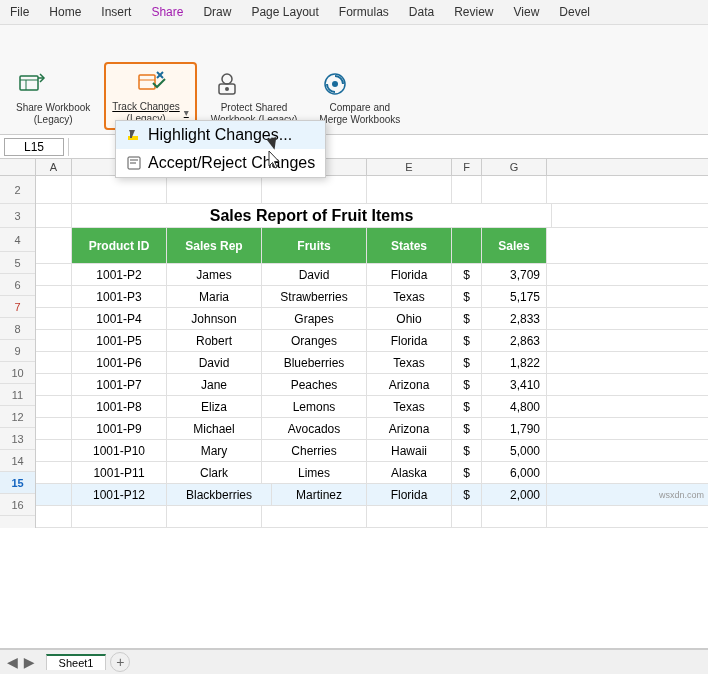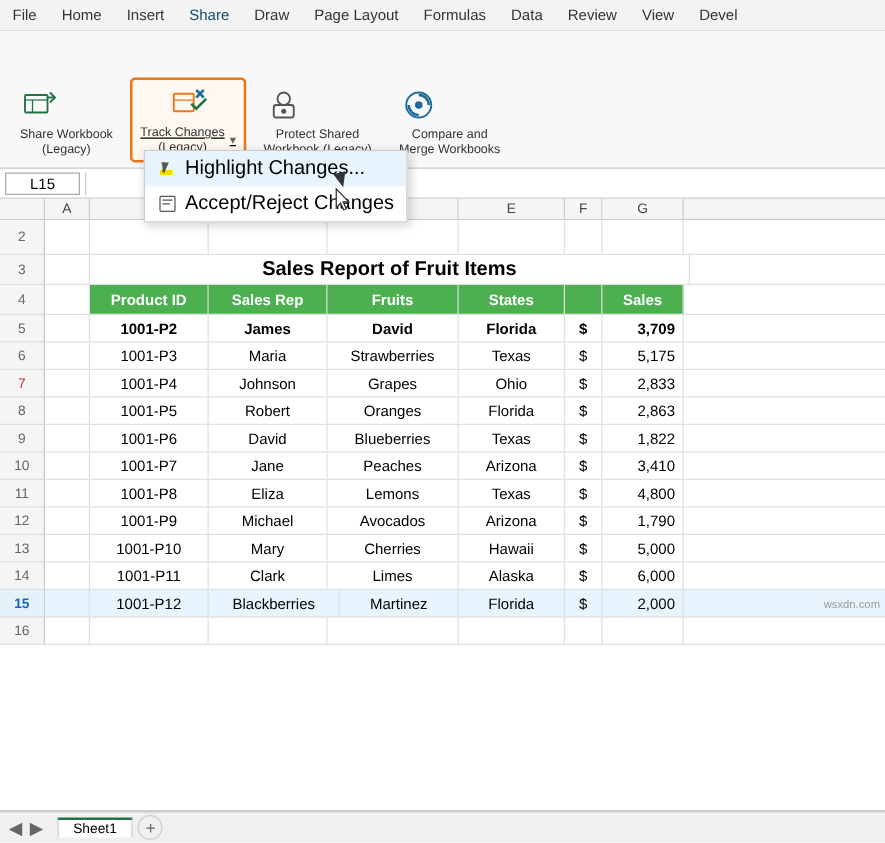--- a/index.html
+++ b/index.html
@@ -1,21 +1,21 @@
 <!DOCTYPE html>
 <html><head>
   <meta charset="utf-8">
   <style>
     * { margin: 0; padding: 0; box-sizing: border-box; }
     body { font-family: 'Segoe UI', Arial, sans-serif; font-size: 12px; background: #fff; width: 708px; height: 674px; overflow: hidden; }
 
     
     .menu-bar { display: flex; background: #f3f3f3; border-bottom: 1px solid #ddd; padding: 2px 0; }
     .menu-item { padding: 3px 10px; cursor: pointer; font-size: 12px; color: #333; }
-    .menu-item.active { color: #0c4a6e; font-weight: 500; }
+    .menu-item.active { color: #a21caf; font-weight: 500; }
 
     
     .ribbon { background: #f8f8f8; border-bottom: 1px solid #ccc; padding: 4px 8px; display: flex; align-items: flex-end; gap: 6px; min-height: 110px; position: relative; }
 
     .ribbon-btn { display: flex; flex-direction: column; justify-content: center; cursor: pointer; padding: 4px 8px; border-radius: 3px; min-width: 60px; text-align: center; }
 
     .ribbon-icon { width: 32px; height: 32px; display: flex; align-items: center; justify-content: center; font-size: 20px; }
     .ribbon-label { font-size: 10px; color: #333; text-align: center; line-height: 1.2; margin-top: 2px; }
 
     
@@ -241,31 +241,31 @@
         <div class="cell col-g"></div>
       </div>
 
       <div class="grid-row" style="height:24px;">
         <div class="cell col-a"></div>
         <div class="cell title-cell" style="width:480px; border-right:1px solid #e0e0e0;">
           <strong>Sales Report of Fruit Items</strong>
         </div>
       </div>
 
-      <div class="grid-row" style="height:24px;">
+      <div class="grid-row" style="height:36px;">
         <div class="cell col-a"></div>
         <div class="cell col-b header-cell">Product ID</div>
         <div class="cell col-c header-cell">Sales Rep</div>
         <div class="cell col-d header-cell">Fruits</div>
         <div class="cell col-e header-cell">States</div>
         <div class="cell col-f header-cell" style="justify-content:center;"></div>
         <div class="cell col-g header-cell">Sales</div>
       </div>
 
-      <div class="grid-row" style="height:22px;font-weight:bold;">
+      <div class="grid-row" style="height:22px;">
         <div class="cell col-a"></div>
         <div class="cell col-b center">1001-P2</div>
         <div class="cell col-c center">James</div>
         <div class="cell col-d center">David</div>
         <div class="cell col-e center">Florida</div>
         <div class="cell col-f center">$</div>
         <div class="cell col-g right">3,709</div>
       </div>
 
       <div class="grid-row" style="height:22px;">

